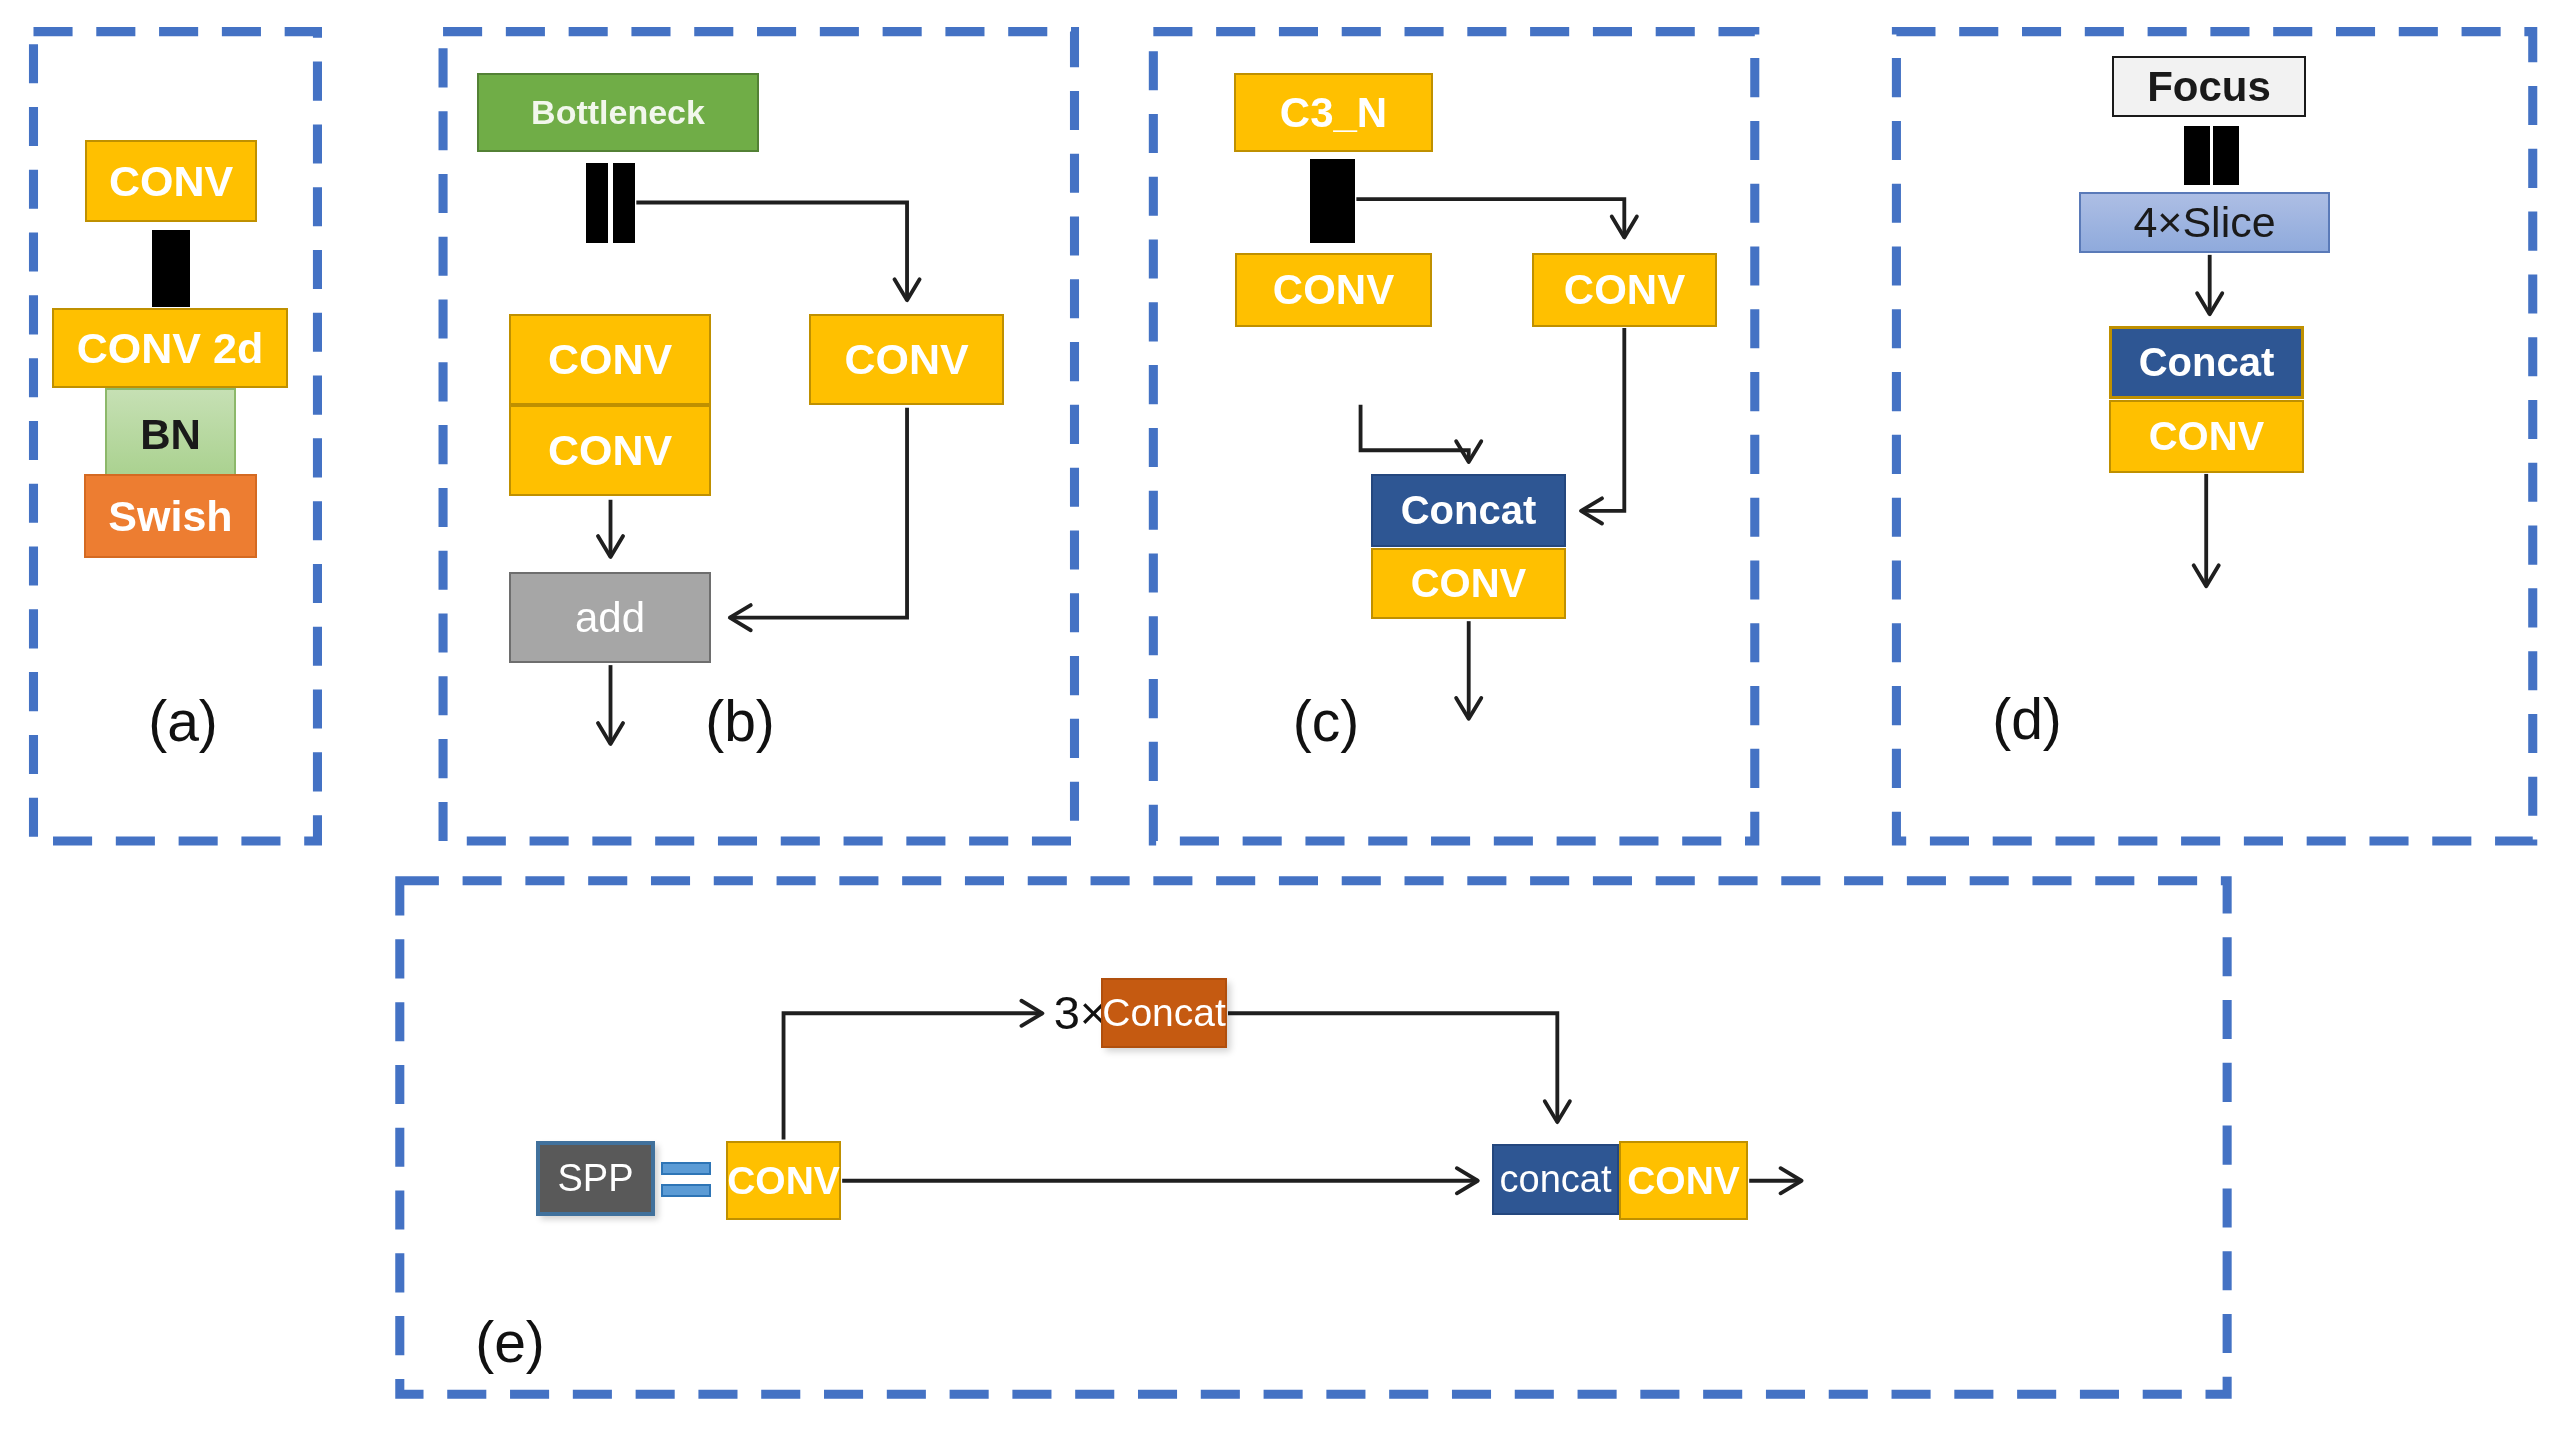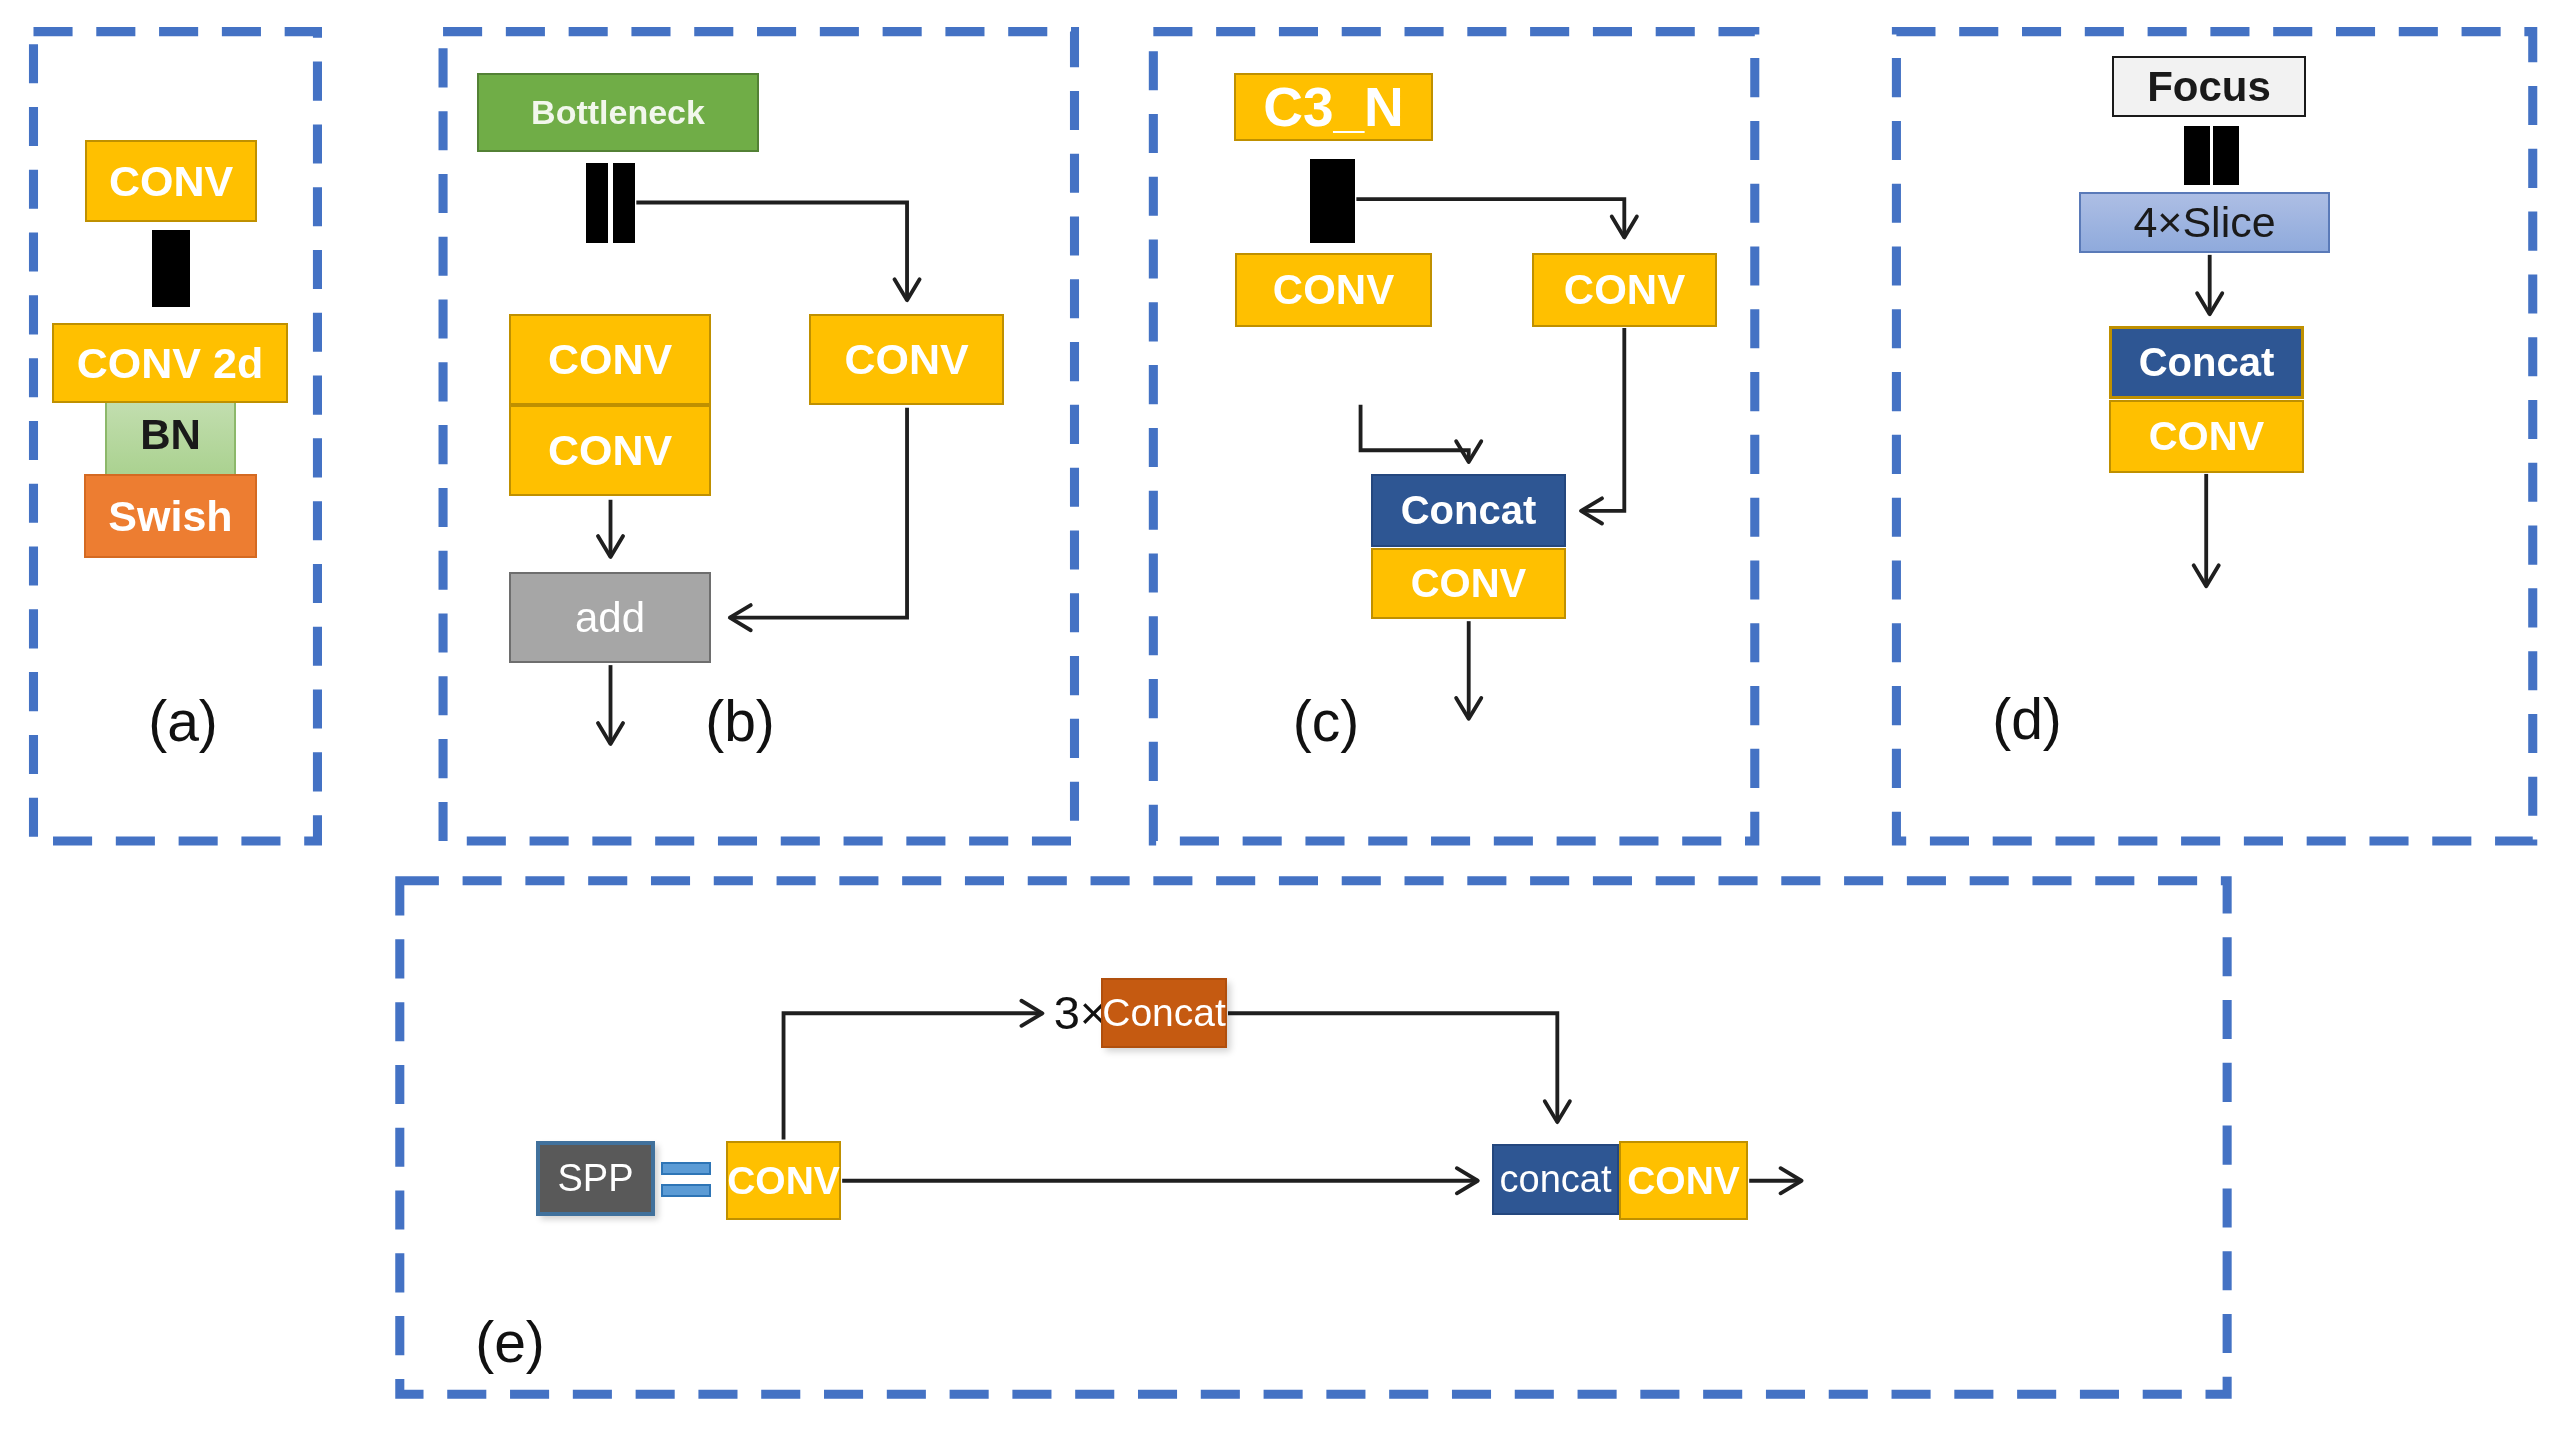--- a/index.html
+++ b/index.html
@@ -74,35 +74,35 @@
     <path d="M3162 679 V840" fill="none" stroke="#1F1F1F" stroke-width="5.5" marker-end="url(#arrow)"></path>
 
     <path d="M1123 1633 V1452 H1494" fill="none" stroke="#1F1F1F" stroke-width="5.5" marker-end="url(#arrow)"></path>
     <path d="M1760 1452 H2232 V1608" fill="none" stroke="#1F1F1F" stroke-width="5.5" marker-end="url(#arrow)"></path>
     <path d="M1207 1692 H2118" fill="none" stroke="#1F1F1F" stroke-width="5.5" marker-end="url(#arrow)"></path>
     <path d="M2507 1692 H2582" fill="none" stroke="#1F1F1F" stroke-width="5.5" marker-end="url(#arrow)"></path>
   </svg>
 
   <div class="box gold" style="left:85px;top:140px;width:172px;height:82px;font-size:43px;">CONV</div>
   <div class="blackbar" style="left:152px;top:230px;width:38px;height:77px;"></div>
-  <div class="box gold" style="left:52px;top:323px;width:236px;height:80px;font-size:43px;">CONV 2d</div>
+  <div class="box gold" style="left:52px;top:308px;width:236px;height:80px;font-size:43px;">CONV 2d</div>
   <div class="box bn" style="left:105px;top:388px;width:131px;height:93px;font-size:42px;">BN</div>
   <div class="box swish" style="left:84px;top:474px;width:173px;height:84px;font-size:43px;">Swish</div>
   <div class="plabel" style="left:113px;top:689px;width:140px;height:64px;">(a)</div>
 
   <div class="box green" style="left:477px;top:73px;width:282px;height:79px;font-size:34px;">Bottleneck</div>
   <div class="blackbar" style="left:586px;top:163px;width:22px;height:80px;"></div>
   <div class="blackbar" style="left:613px;top:163px;width:22px;height:80px;"></div>
   <div class="box gold" style="left:509px;top:314px;width:202px;height:91px;font-size:43px;">CONV</div>
   <div class="box gold" style="left:509px;top:405px;width:202px;height:91px;font-size:43px;">CONV</div>
   <div class="box gold" style="left:809px;top:314px;width:195px;height:91px;font-size:43px;">CONV</div>
   <div class="box grayadd" style="left:509px;top:572px;width:202px;height:91px;font-size:42px;">add</div>
   <div class="plabel" style="left:670px;top:689px;width:140px;height:64px;">(b)</div>
 
-  <div class="box gold" style="left:1234px;top:73px;width:199px;height:68px;font-size:55px;">C3_N</div>
+  <div class="box gold" style="left:1234px;top:73px;width:199px;height:79px;font-size:42px;">C3_N</div>
   <div class="blackbar" style="left:1310px;top:159px;width:45px;height:84px;"></div>
   <div class="box gold" style="left:1235px;top:253px;width:197px;height:74px;font-size:42px;">CONV</div>
   <div class="box gold" style="left:1532px;top:253px;width:185px;height:74px;font-size:42px;">CONV</div>
   <div class="box dkblue" style="left:1371px;top:474px;width:195px;height:73px;font-size:40px;">Concat</div>
   <div class="box gold" style="left:1371px;top:548px;width:195px;height:71px;font-size:40px;">CONV</div>
   <div class="plabel" style="left:1256px;top:689px;width:140px;height:64px;">(c)</div>
 
   <div class="box focus" style="left:2112px;top:56px;width:194px;height:61px;font-size:42px;">Focus</div>
   <div class="blackbar" style="left:2184px;top:126px;width:26px;height:59px;"></div>
   <div class="blackbar" style="left:2213px;top:126px;width:26px;height:59px;"></div>

